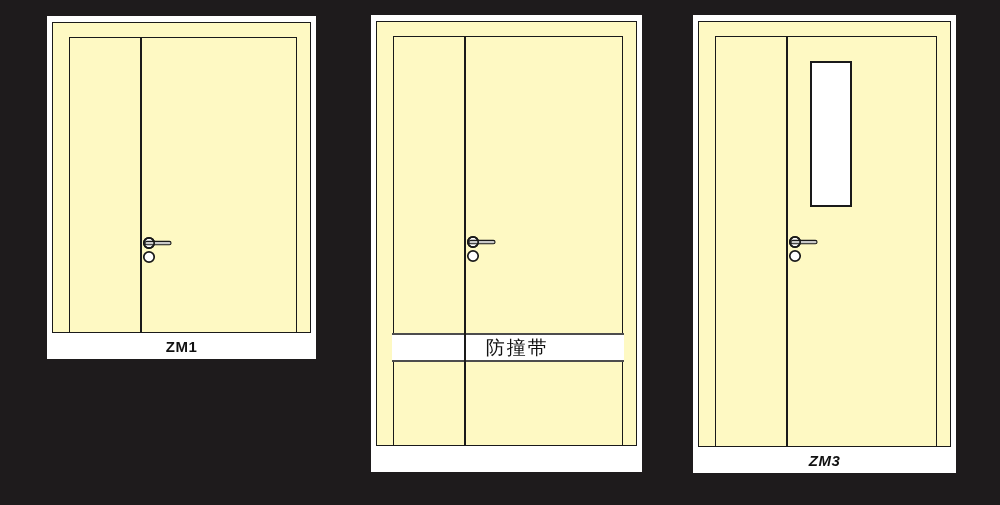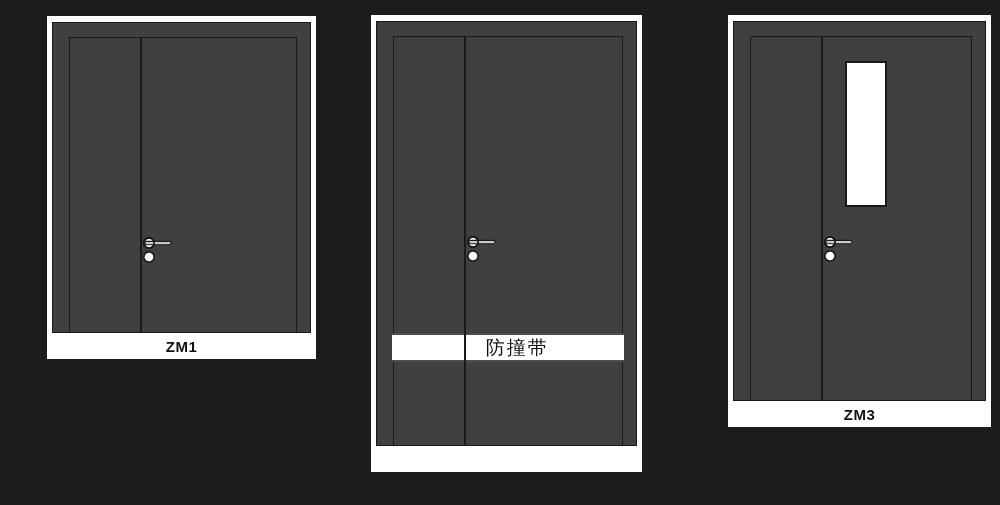--- a/index.html
+++ b/index.html
@@ -3,25 +3,25 @@
 <meta charset="utf-8">
 <style>
   html,body{margin:0;padding:0;background:#1e1b1c;}
   .stage{
     position:relative;width:1000px;height:505px;background:#1e1b1c;
     overflow:hidden;font-family:"Liberation Sans",sans-serif;
   }
   .panel{position:absolute;background:#ffffff;}
   .p1{left:47px;top:16px;width:269px;height:343px;}
   .p2{left:371px;top:15px;width:271px;height:457px;}
-  .p3{left:728px;top:15px;width:263px;height:412px;}
+  .p3{left:693px;top:15px;width:263px;height:458px;font-style:italic;}
 
   .door{
     position:absolute;left:5px;right:5px;top:6px;bottom:26px;
-    background:#404040;border:1.7px solid #1a1a1a;
+    background:#fef9c3;border:1.7px solid #1a1a1a;
   }
   .leaves{
     position:absolute;left:16px;top:14px;right:13px;bottom:0;
     border:1.7px solid #1a1a1a;border-bottom:none;
   }
   .divider{
     position:absolute;left:70px;top:0;bottom:0;width:2.2px;
     background:#1a1a1a;z-index:2;
   }
   .band{

